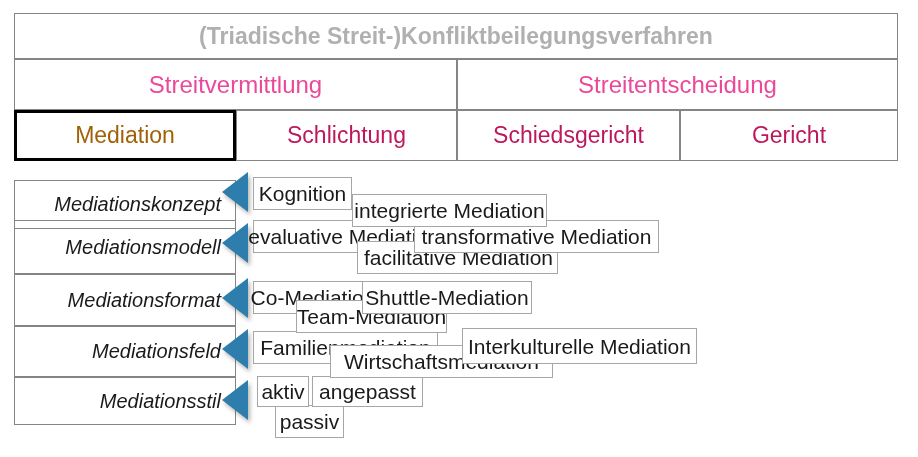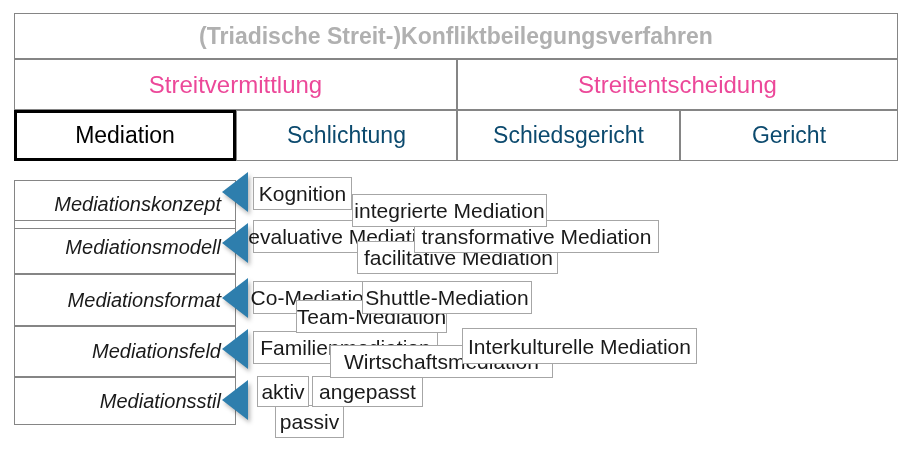--- a/index.html
+++ b/index.html
@@ -60,31 +60,31 @@
     font-weight: normal;
     color: #ec4899;
   }
   .g-left  { left: 0px;   width: 443px; }
   .g-right { left: 443px; width: 441px; }
 
   
   .r-proc {
     top: 97px; height: 51px;
     font-size: 23px;
-    color: #0c4a6e;
+    color: #be185d;
   }
   .p-1 { left: 0px;   width: 222px; }
   .p-2 { left: 222px; width: 221px; }
   .p-3 { left: 443px; width: 223px; }
   .p-4 { left: 666px; width: 218px; text-align: right; }
 
   
   .p-1.active {
     border: 3px solid #000000;
-    color: #000000;
+    color: #a16207;
     z-index: 6;
   }
 
   
   .dim {
     left: 0px;
     width: 222px;
     font-style: italic;
     font-size: 20px;
     color: #1a1a1a;

